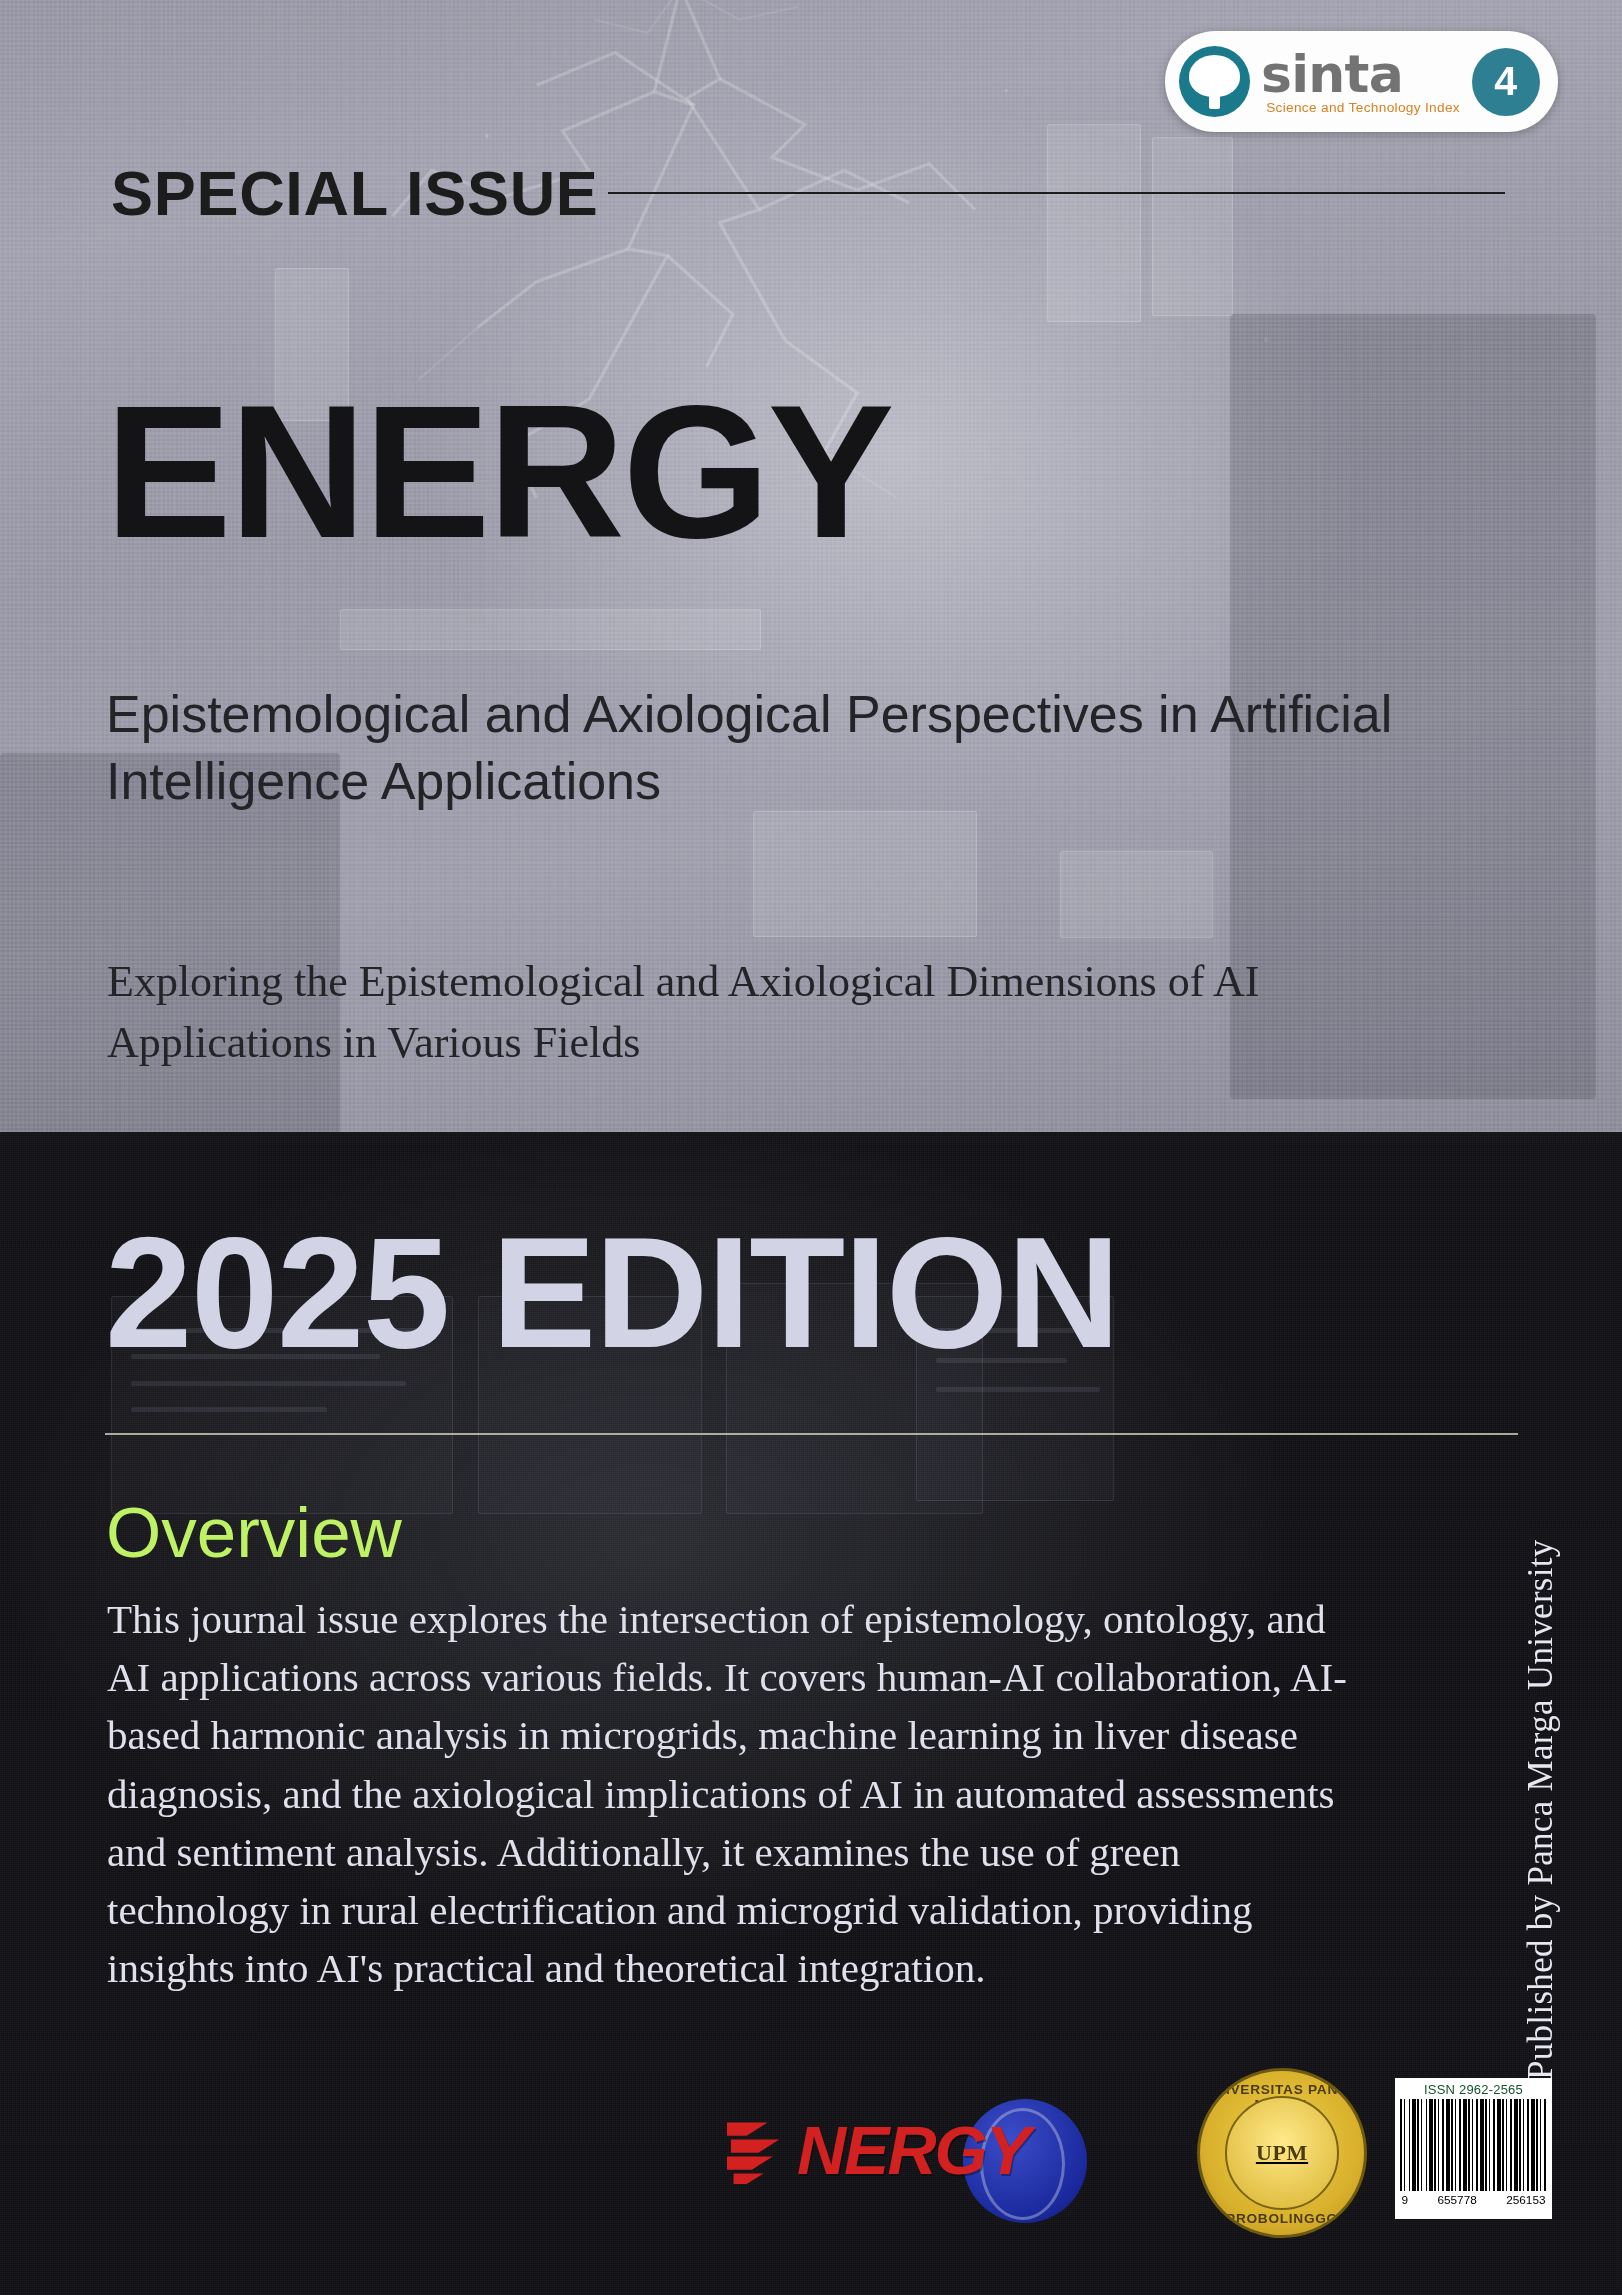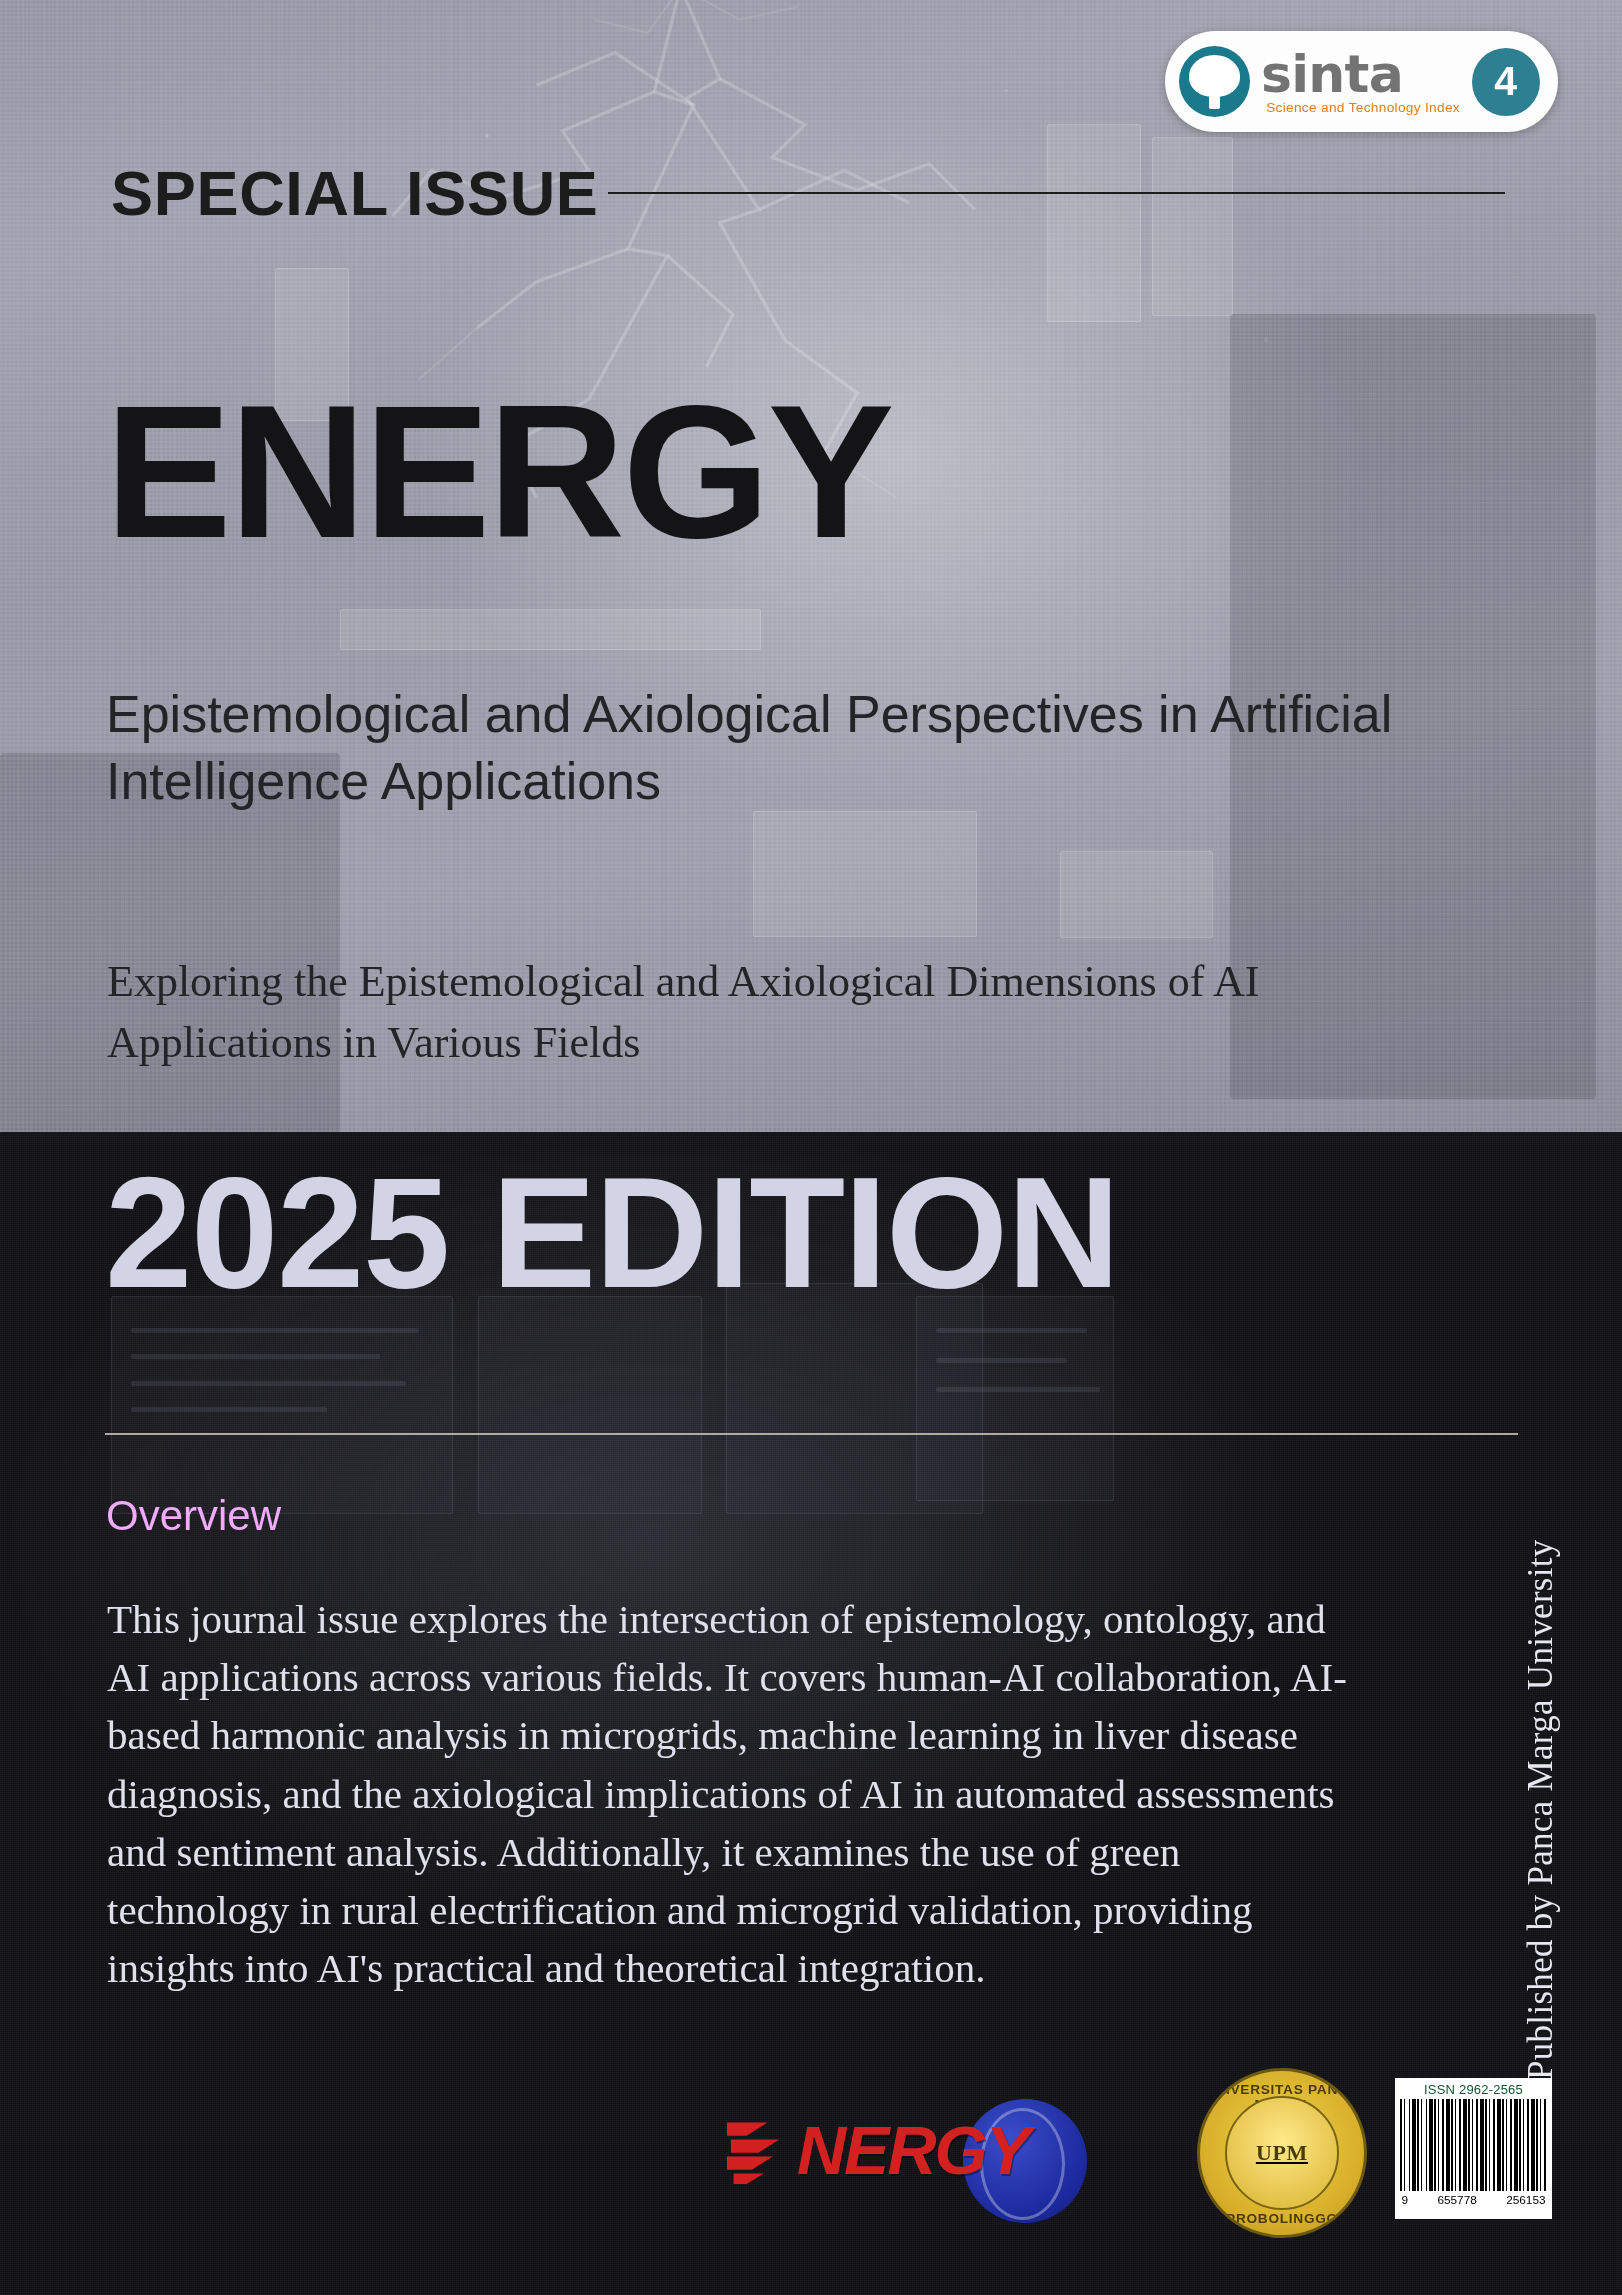--- a/index.html
+++ b/index.html
@@ -211,43 +211,43 @@
   }
   .ghost-line {
     position: absolute;
     height: 4.6px;
     background: rgba(185,192,210,0.12);
     border-radius: 2px;
   }
 
   .edition {
     position: absolute;
-    left: 105px; top: 1154px;
+    left: 105px; top: 1214px;
     font-size: 157px;
     font-weight: 700;
     letter-spacing: -1.3px;
     color: #d2d4e6;
     font-family: "Liberation Sans", sans-serif;
     line-height: 1;
     white-space: nowrap;
   }
   .edition-rule {
     position: absolute;
     left: 105px; top: 1433px;
     width: 1413px;
     height: 2px;
     background: #c8c4b4;
     opacity: .85;
   }
   .overview-head {
     position: absolute;
     left: 106px; top: 1492px;
-    font-size: 42px;
+    font-size: 71px;
     font-weight: 400;
-    color: #f0abfc;
+    color: #bef264;
     font-family: "Liberation Sans", sans-serif;
   }
   .overview-body {
     position: absolute;
     left: 107px; top: 1590px;
     width: 1263px;
     font-family: "Liberation Serif", serif;
     font-size: 41px;
     line-height: 1.42;
     color: #dfe0ec;

